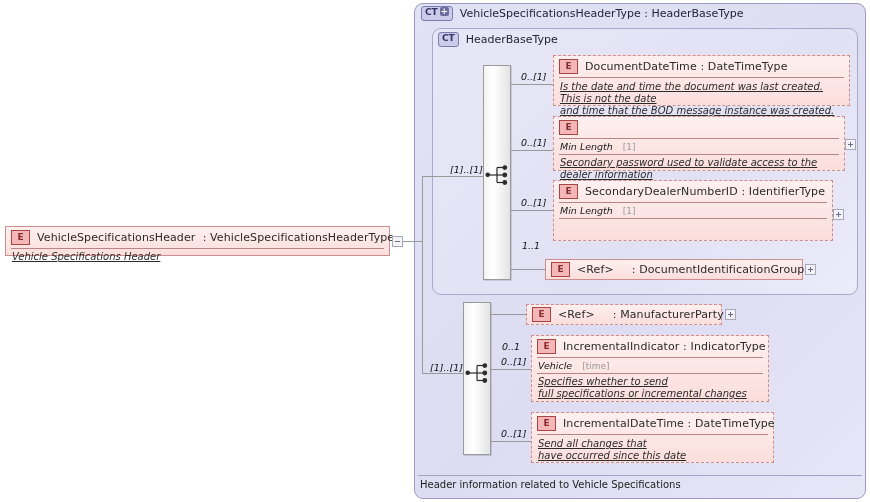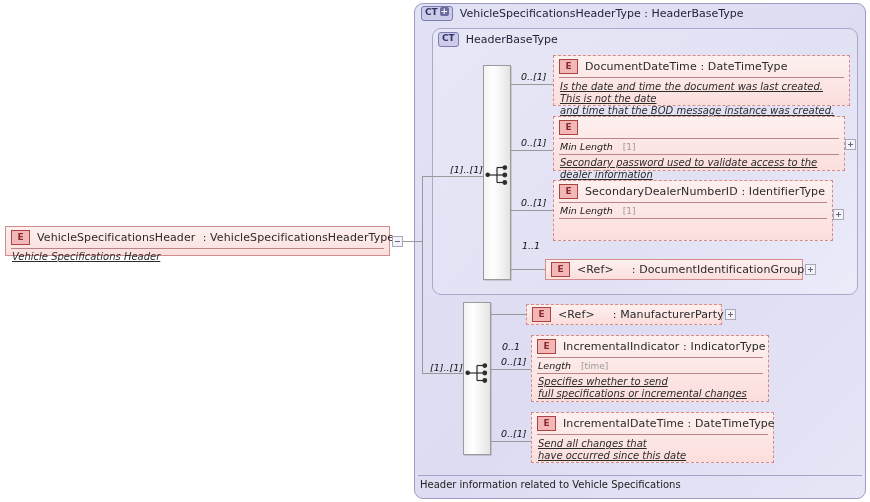--- a/index.html
+++ b/index.html
@@ -328,21 +328,21 @@
 
   <div class="hline" style="left:491px; top:369px; width:40px;"></div>
   <div class="occ" style="left:501px; top:356px;">0..[1]</div>
   <div class="abs elem optional" style="left:531px; top:335px; width:238px; height:67px;">
     <div class="row-title">
       <span class="badge-e">E</span>
       <span class="elem-name"><span>IncrementalIndicator</span> <span>:</span> <span>IndicatorType</span></span>
     </div>
     <div class="sep"></div>
     <div class="facet">
-      <span class="facet-name">Length</span>
+      <span class="facet-name">Vehicle</span>
       <span class="facet-val">[time]</span>
     </div>
     <div class="sep"></div>
     <div class="annot" style="padding-top:2px;">Specifies whether to send
 full specifications or incremental changes</div>
   </div>
 
   <div class="hline" style="left:491px; top:441px; width:40px;"></div>
   <div class="occ" style="left:501px; top:428px;">0..[1]</div>
   <div class="abs elem optional" style="left:531px; top:412px; width:243px; height:51px;">

